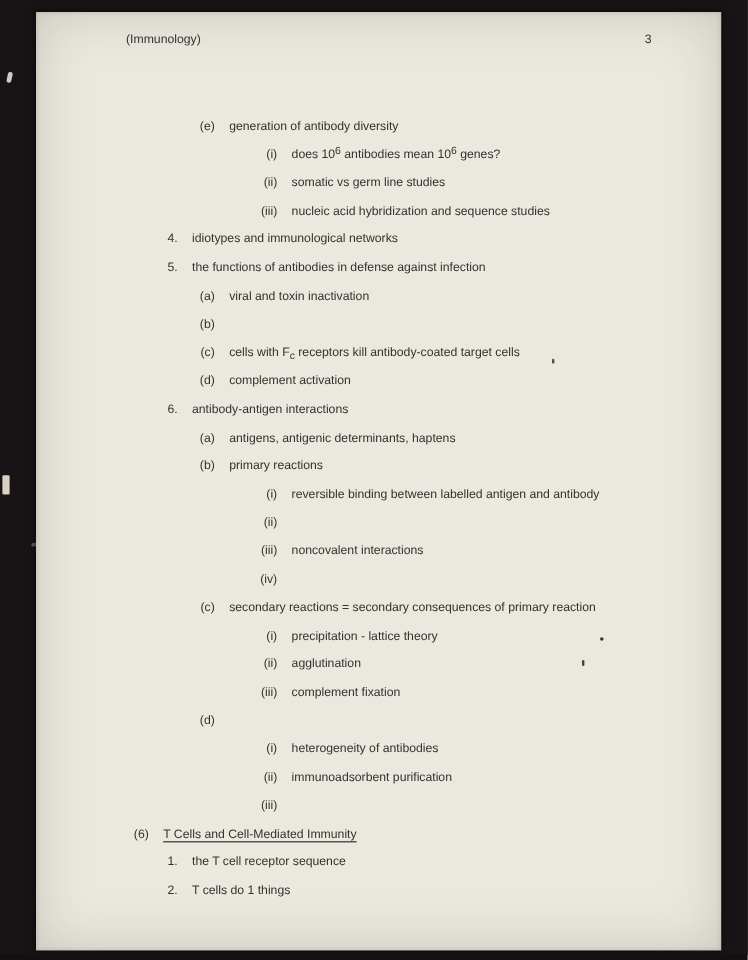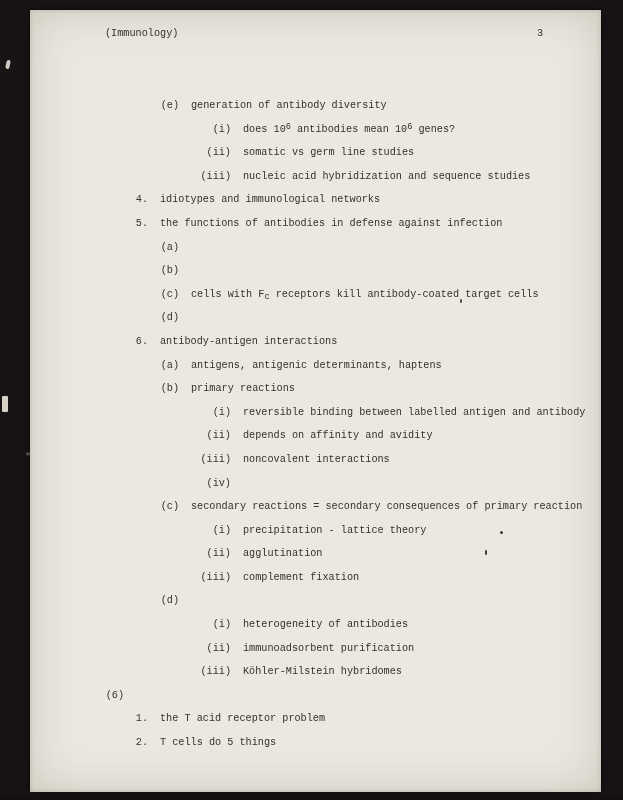--- a/index.html
+++ b/index.html
@@ -6,21 +6,21 @@
     margin: 0;
     padding: 0;
     background: #141011;
   }
   .photo {
     position: relative;
     width: 623px;
     height: 796px;
     background: #181314;
     overflow: hidden;
-    font-family: Liberation Mono, monospace;
+    font-family: Liberation Sans, sans-serif;
   }
   .paper {
     position: absolute;
     left: 30px;
     top: 10px;
     width: 571px;
     height: 782px;
     background: #ebe8e0;
     box-shadow:
       inset 0 0 45px rgba(120,110,95,0.28),
@@ -140,41 +140,41 @@
       <span class="page-number">3</span>
     </div>
 
     <div class="lines">
         <div class="line indent-2"><span class="label">(e)</span><span class="text">generation of antibody diversity</span></div>
         <div class="line indent-3"><span class="label">(i)</span><span class="text">does 10<sup>6</sup> antibodies mean 10<sup>6</sup> genes?</span></div>
         <div class="line indent-3"><span class="label">(ii)</span><span class="text">somatic vs germ line studies</span></div>
         <div class="line indent-3"><span class="label">(iii)</span><span class="text">nucleic acid hybridization and sequence studies</span></div>
         <div class="line indent-1"><span class="label">4.</span><span class="text">idiotypes and immunological networks</span></div>
         <div class="line indent-1"><span class="label">5.</span><span class="text">the functions of antibodies in defense against infection</span></div>
-        <div class="line indent-2"><span class="label">(a)</span></div>
+        <div class="line indent-2"><span class="label">(a)</span><span class="text">viral and toxin inactivation</span></div>
         <div class="line indent-2"><span class="label">(b)</span></div>
         <div class="line indent-2"><span class="label">(c)</span><span class="text">cells with F<sub>c</sub> receptors kill antibody-coated target cells</span></div>
-        <div class="line indent-2"><span class="label">(d)</span></div>
+        <div class="line indent-2"><span class="label">(d)</span><span class="text">complement activation</span></div>
         <div class="line indent-1"><span class="label">6.</span><span class="text">antibody-antigen interactions</span></div>
         <div class="line indent-2"><span class="label">(a)</span><span class="text">antigens, antigenic determinants, haptens</span></div>
         <div class="line indent-2"><span class="label">(b)</span><span class="text">primary reactions</span></div>
         <div class="line indent-3"><span class="label">(i)</span><span class="text">reversible binding between labelled antigen and antibody</span></div>
-        <div class="line indent-3"><span class="label">(ii)</span><span class="text">depends on affinity and avidity</span></div>
+        <div class="line indent-3"><span class="label">(ii)</span></div>
         <div class="line indent-3"><span class="label">(iii)</span><span class="text">noncovalent interactions</span></div>
         <div class="line indent-3"><span class="label">(iv)</span></div>
         <div class="line indent-2"><span class="label">(c)</span><span class="text">secondary reactions = secondary consequences of primary reaction</span></div>
         <div class="line indent-3"><span class="label">(i)</span><span class="text">precipitation - lattice theory</span></div>
         <div class="line indent-3"><span class="label">(ii)</span><span class="text">agglutination</span></div>
         <div class="line indent-3"><span class="label">(iii)</span><span class="text">complement fixation</span></div>
         <div class="line indent-2"><span class="label">(d)</span></div>
         <div class="line indent-3"><span class="label">(i)</span><span class="text">heterogeneity of antibodies</span></div>
         <div class="line indent-3"><span class="label">(ii)</span><span class="text">immunoadsorbent purification</span></div>
-        <div class="line indent-3"><span class="label">(iii)</span><span class="text">Köhler-Milstein hybridomes</span></div>
-        <div class="line indent-0"><span class="label">(6)</span></div>
-        <div class="line indent-1"><span class="label">1.</span><span class="text">the T acid receptor problem</span></div>
-        <div class="line indent-1"><span class="label">2.</span><span class="text">T cells do 5 things</span></div>
+        <div class="line indent-3"><span class="label">(iii)</span></div>
+        <div class="line indent-0"><span class="label">(6)</span><span class="text underline">T Cells and Cell-Mediated Immunity</span></div>
+        <div class="line indent-1"><span class="label">1.</span><span class="text">the T cell receptor sequence</span></div>
+        <div class="line indent-1"><span class="label">2.</span><span class="text">T cells do 1 things</span></div>
       </div>
 
     <span class="artifact mark-dot1"></span>
     <span class="artifact mark-dot2"></span>
     <span class="artifact mark-dot3"></span>
   </div>
 </div>
 
 </body></html>

